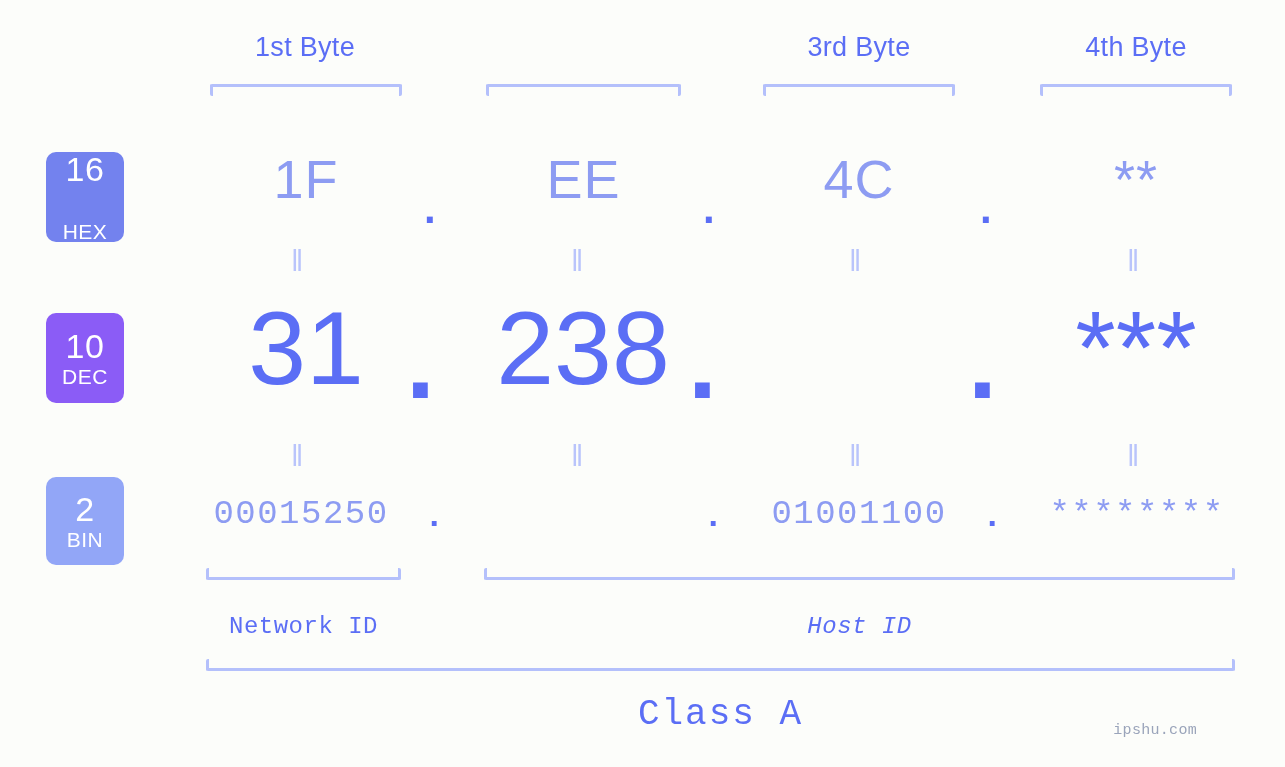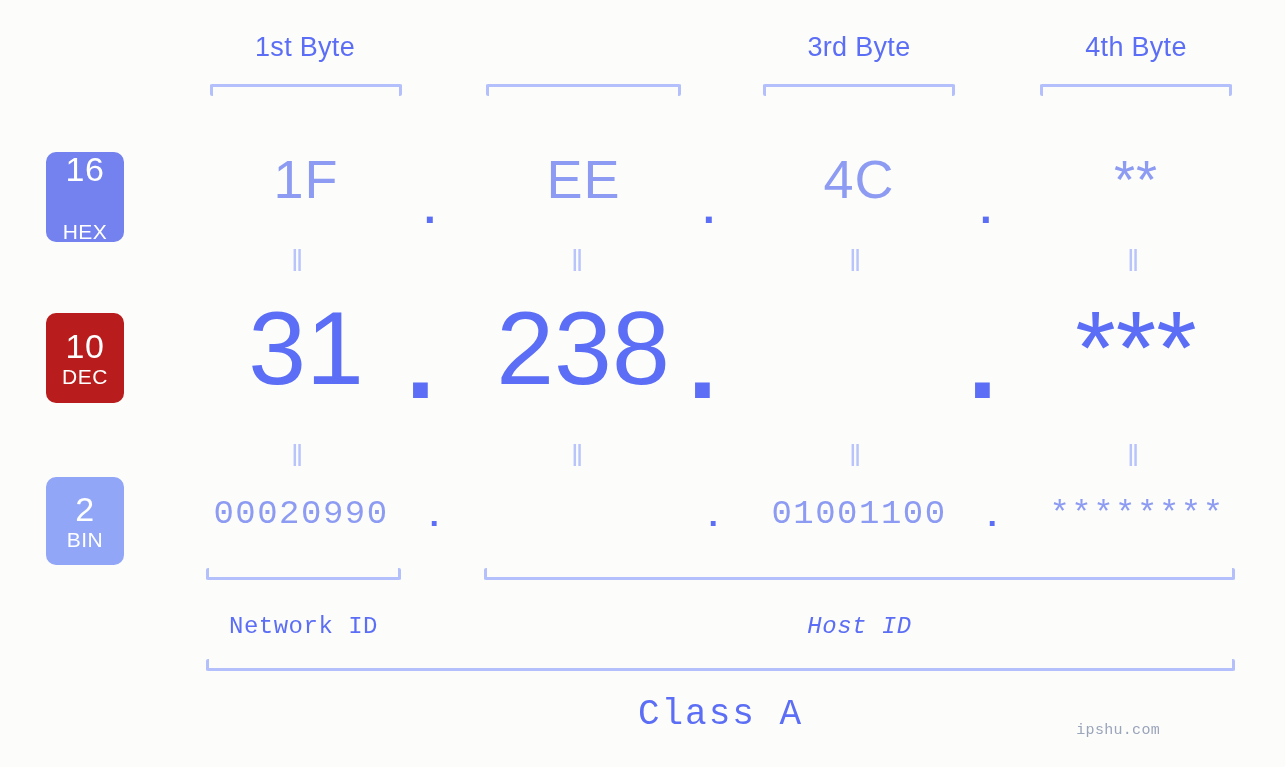--- a/index.html
+++ b/index.html
@@ -10,20 +10,21 @@
     width: 1285px;
     height: 767px;
     background: #fcfdfa;
     font-family: "Liberation Sans", sans-serif;
     overflow: hidden;
   }
   #stage {
     position: relative;
     width: 1174px;
     height: 767px;
+    padding-left: 37px;
   }
 
   
   .byte-label {
     position: absolute;
     top: 32px;
     text-align: center;
     font-family: "Liberation Sans", sans-serif;
     font-size: 27px;
     color: #5b6ef5;
@@ -71,21 +72,21 @@
     font-weight: 400;
     letter-spacing: .5px;
   }
   .badge .nm {
     font-size: 21px;
     font-weight: 400;
     margin-top: 3px;
     letter-spacing: .5px;
   }
   #badge-hex { top: 152px; height: 90px; background: #7382ee; gap: 32px; }
-  #badge-dec { top: 313px; height: 90px; background: #b91c1c; }
+  #badge-dec { top: 313px; height: 90px; background: #8b5cf6; }
   #badge-bin { top: 477px; height: 88px; background: #92a6f7; }
 
   
   .cell {
     position: absolute;
     text-align: center;
     white-space: nowrap;
   }
 
   
@@ -238,21 +239,21 @@
 
   <div class="dec-dot" style="left:968px;">.</div>
 
   <div class="cell dec-val" style="left:1032px; width:208px;">***</div>
 
   <div class="eqbar" style="left:291px; top:441px;">‖</div>
   <div class="eqbar" style="left:571px; top:441px;">‖</div>
   <div class="eqbar" style="left:849px; top:441px;">‖</div>
   <div class="eqbar" style="left:1127px; top:441px;">‖</div>
 
-  <div class="cell bin-val" style="left:200px; width:202px;">00020990</div>
+  <div class="cell bin-val" style="left:200px; width:202px;">00015250</div>
   <div class="bin-dot" style="left:424px;">.</div>
 
   <div class="bin-dot" style="left:703px;">.</div>
 
   <div class="cell bin-val" style="left:758px; width:202px;">01001100</div>
   <div class="bin-dot" style="left:982px;">.</div>
 
   <div class="cell bin-val" style="left:1036px; width:202px;">********</div>
 
   <div class="bracket-bottom" style="left:206px; top:568px; width:195px;"></div>

